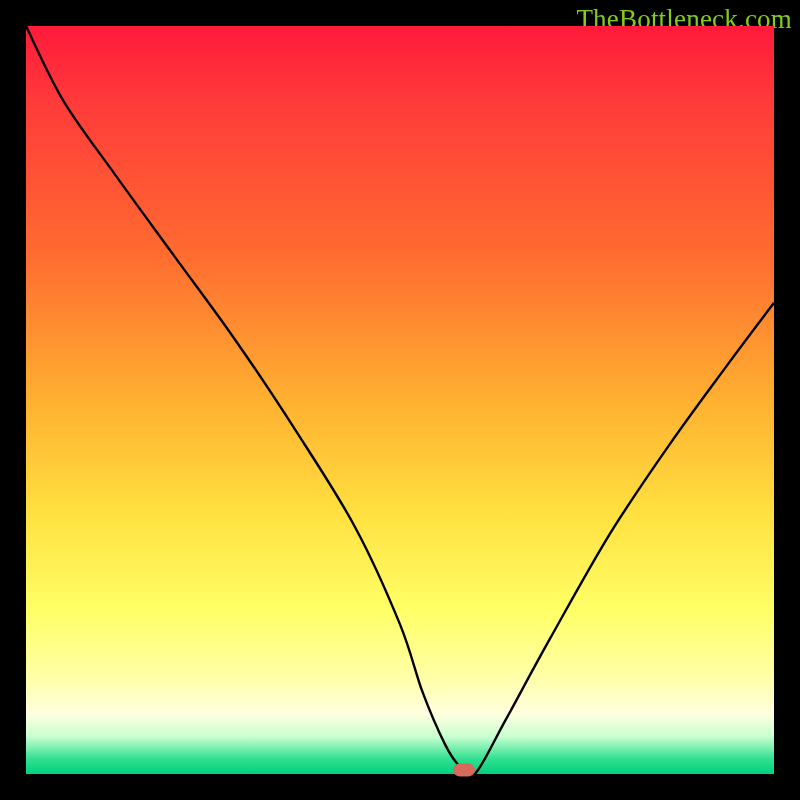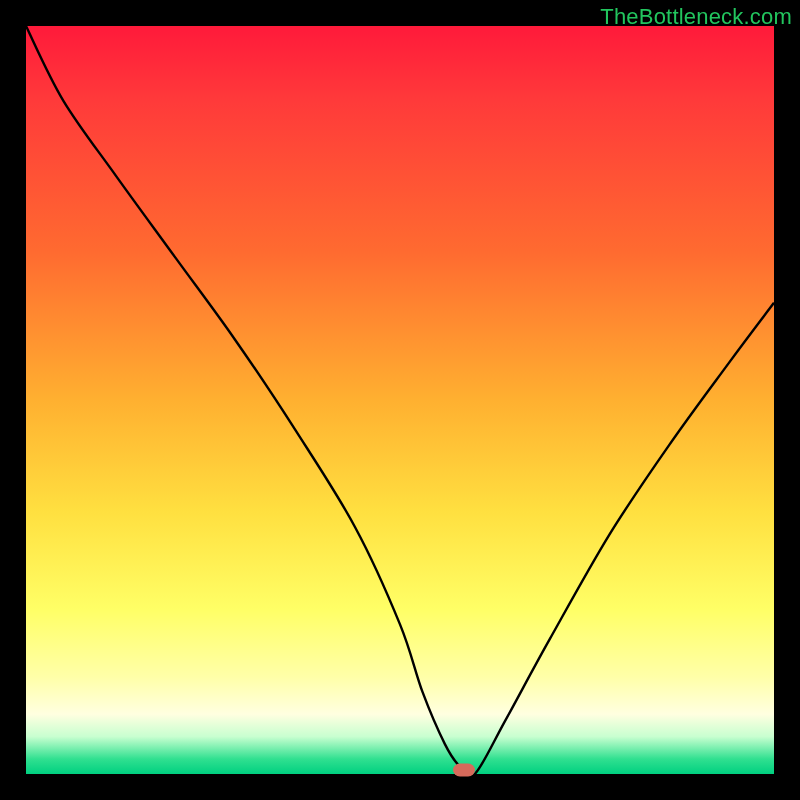--- a/index.html
+++ b/index.html
@@ -35,24 +35,25 @@
       #ffffe0 92%,
       #c8ffd0 95%,
       #30e090 98%,
       #00d080 100%
     );
   }
   .watermark {
     position: absolute;
     top: 4px;
     right: 8px;
-    color: #22c55e;
-    font-size: 22px;
+    color: #84cc16;
+    font-size: 27px;
     letter-spacing: 0.2px;
     user-select: none;
+    font-family: Liberation Serif, serif;
   }
   svg.curve {
     position: absolute;
     inset: 0;
     width: 100%;
     height: 100%;
     display: block;
   }
   .marker {
     position: absolute;

